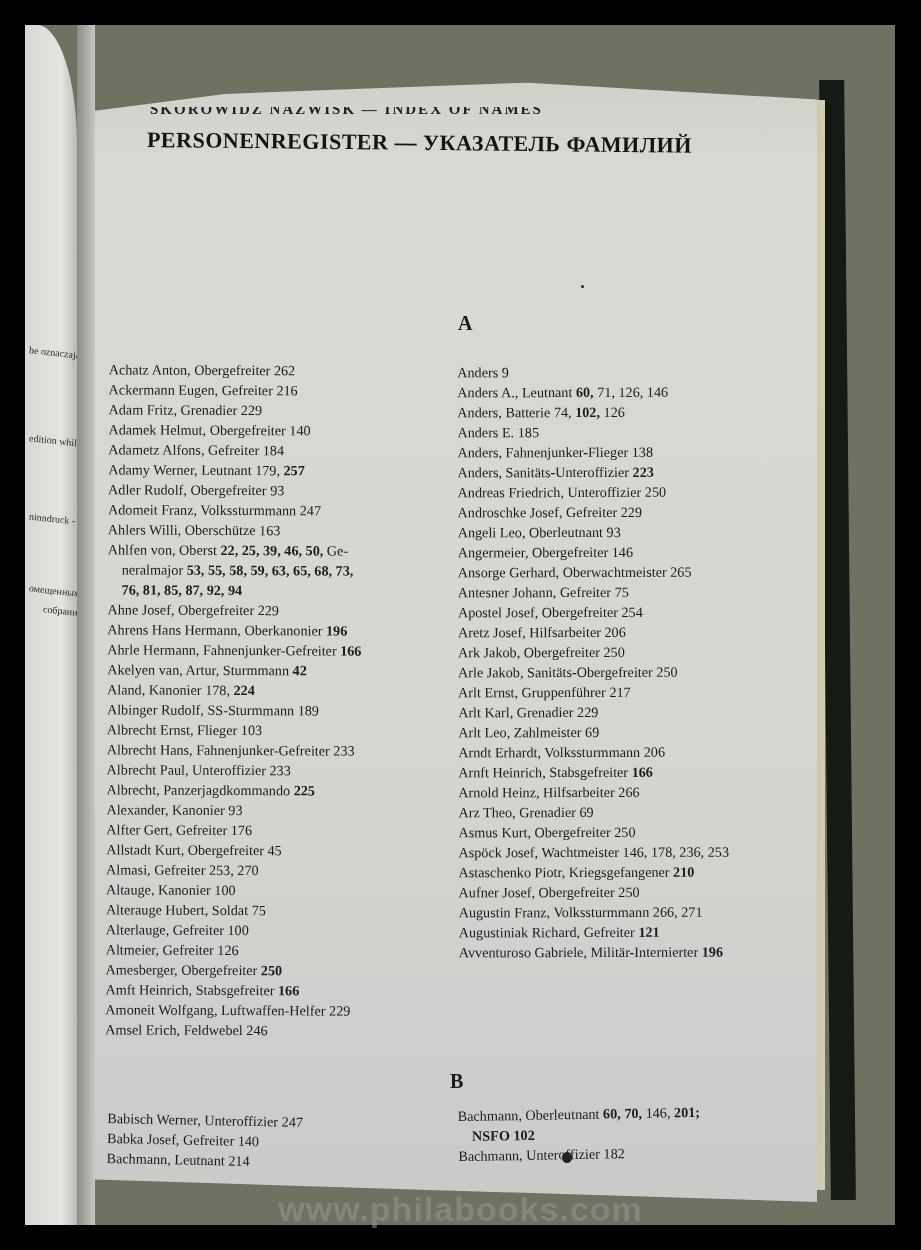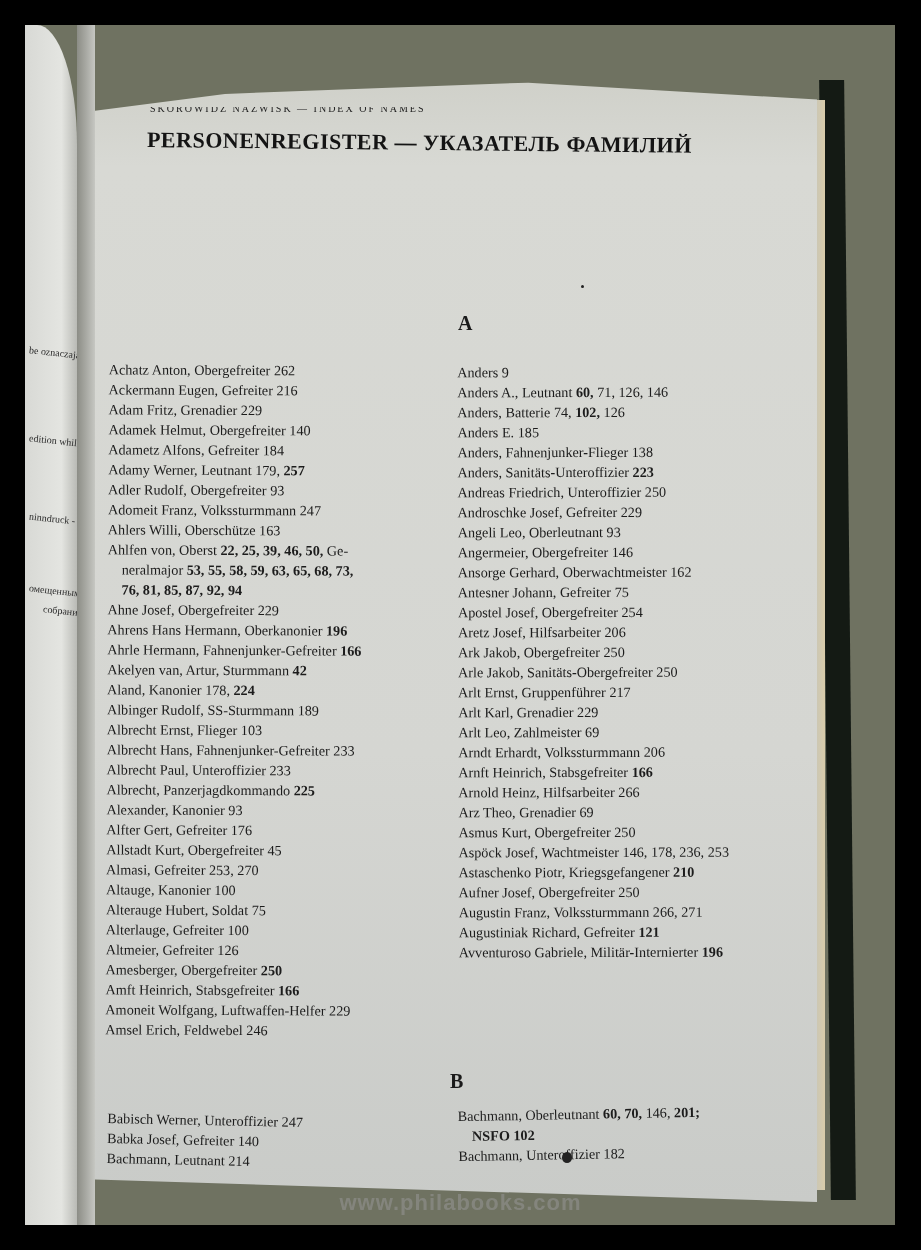--- a/index.html
+++ b/index.html
@@ -32,40 +32,40 @@
   .page-edge {
     position: absolute; left: 790px; top: 75px; width: 10px; height: 1090px;
     background: linear-gradient(90deg, #c9c6b6, #d9ccaa);
   }
   .page {
     position: absolute; left: 70px; top: 52px; width: 722px; height: 1125px;
     background: linear-gradient(180deg, #cfd0c9 0%, #d8d9d4 8%, #d5d6d2 60%, #c9cbc8 100%);
     clip-path: polygon(0 3%, 18% 1.5%, 60% 0.5%, 100% 2%, 100% 100%, 0 98%);
   }
   .cut-header {
-    position: absolute; left: 55px; top: 30px; font-size: 10px; letter-spacing: 2px;
-    color: #222; font-weight: normal; height: 8px; overflow: hidden; line-height: 4px; white-space: nowrap; text-align: center;
+    position: absolute; left: 55px; top: 30px; font-size: 15px; letter-spacing: 2px;
+    color: #222; font-weight: bold; height: 8px; overflow: hidden; line-height: 4px; white-space: nowrap; text-align: center;
   }
   .title {
     position: absolute; left: 52px; top: 50px; font-size: 22px; font-weight: bold;
     color: #141414; letter-spacing: 0.5px; white-space: nowrap;
     transform: rotate(0.6deg); transform-origin: left;
   }
   .letter-head {
     position: absolute; font-size: 20px; font-weight: bold; color: #1a1a1a;
   }
   .col {
     position: absolute; font-size: 14.2px; color: #1c1c1c; line-height: 20px;
   }
   .entry { white-space: nowrap; }
   .entry .bold, .b { font-weight: bold; }
   .cont { padding-left: 14px; }
   .watermark {
     position: absolute; left: 0; width: 921px; top: 1190px; text-align: center;
-    font-family: "Liberation Sans", sans-serif; font-size: 22px; font-weight: bold;
+    font-family: "Liberation Sans", sans-serif; font-size: 34px; font-weight: bold;
     color: rgba(150,150,150,0.55); letter-spacing: 1px;
   }
   .dot { position:absolute; background:#222; border-radius:50%; }
 </style>
 </head>
 <body>
 
 <div class="photo">
   <div class="left-page">
     <div class="frag" style="top:322px">be oznaczają</div>
@@ -124,21 +124,21 @@
         <div class="entry"><span>Anders</span> <span>9</span> </div>
         <div class="entry"><span>Anders A., Leutnant</span> <span class="b">60,</span> <span>71, 126, 146</span> </div>
         <div class="entry"><span>Anders, Batterie</span> <span>74,</span> <span class="b">102,</span> <span>126</span> </div>
         <div class="entry"><span>Anders E.</span> <span>185</span> </div>
         <div class="entry"><span>Anders, Fahnenjunker-Flieger</span> <span>138</span> </div>
         <div class="entry"><span>Anders, Sanitäts-Unteroffizier</span> <span class="b">223</span> </div>
         <div class="entry"><span>Andreas Friedrich, Unteroffizier</span> <span>250</span> </div>
         <div class="entry"><span>Androschke Josef, Gefreiter</span> <span>229</span> </div>
         <div class="entry"><span>Angeli Leo, Oberleutnant</span> <span>93</span> </div>
         <div class="entry"><span>Angermeier, Obergefreiter</span> <span>146</span> </div>
-        <div class="entry"><span>Ansorge Gerhard, Oberwachtmeister</span> <span>162</span> </div>
+        <div class="entry"><span>Ansorge Gerhard, Oberwachtmeister</span> <span>265</span> </div>
         <div class="entry"><span>Antesner Johann, Gefreiter</span> <span>75</span> </div>
         <div class="entry"><span>Apostel Josef, Obergefreiter</span> <span>254</span> </div>
         <div class="entry"><span>Aretz Josef, Hilfsarbeiter</span> <span>206</span> </div>
         <div class="entry"><span>Ark Jakob, Obergefreiter</span> <span>250</span> </div>
         <div class="entry"><span>Arle Jakob, Sanitäts-Obergefreiter</span> <span>250</span> </div>
         <div class="entry"><span>Arlt Ernst, Gruppenführer</span> <span>217</span> </div>
         <div class="entry"><span>Arlt Karl, Grenadier</span> <span>229</span> </div>
         <div class="entry"><span>Arlt Leo, Zahlmeister</span> <span>69</span> </div>
         <div class="entry"><span>Arndt Erhardt, Volkssturmmann</span> <span>206</span> </div>
         <div class="entry"><span>Arnft Heinrich, Stabsgefreiter</span> <span class="b">166</span> </div>

